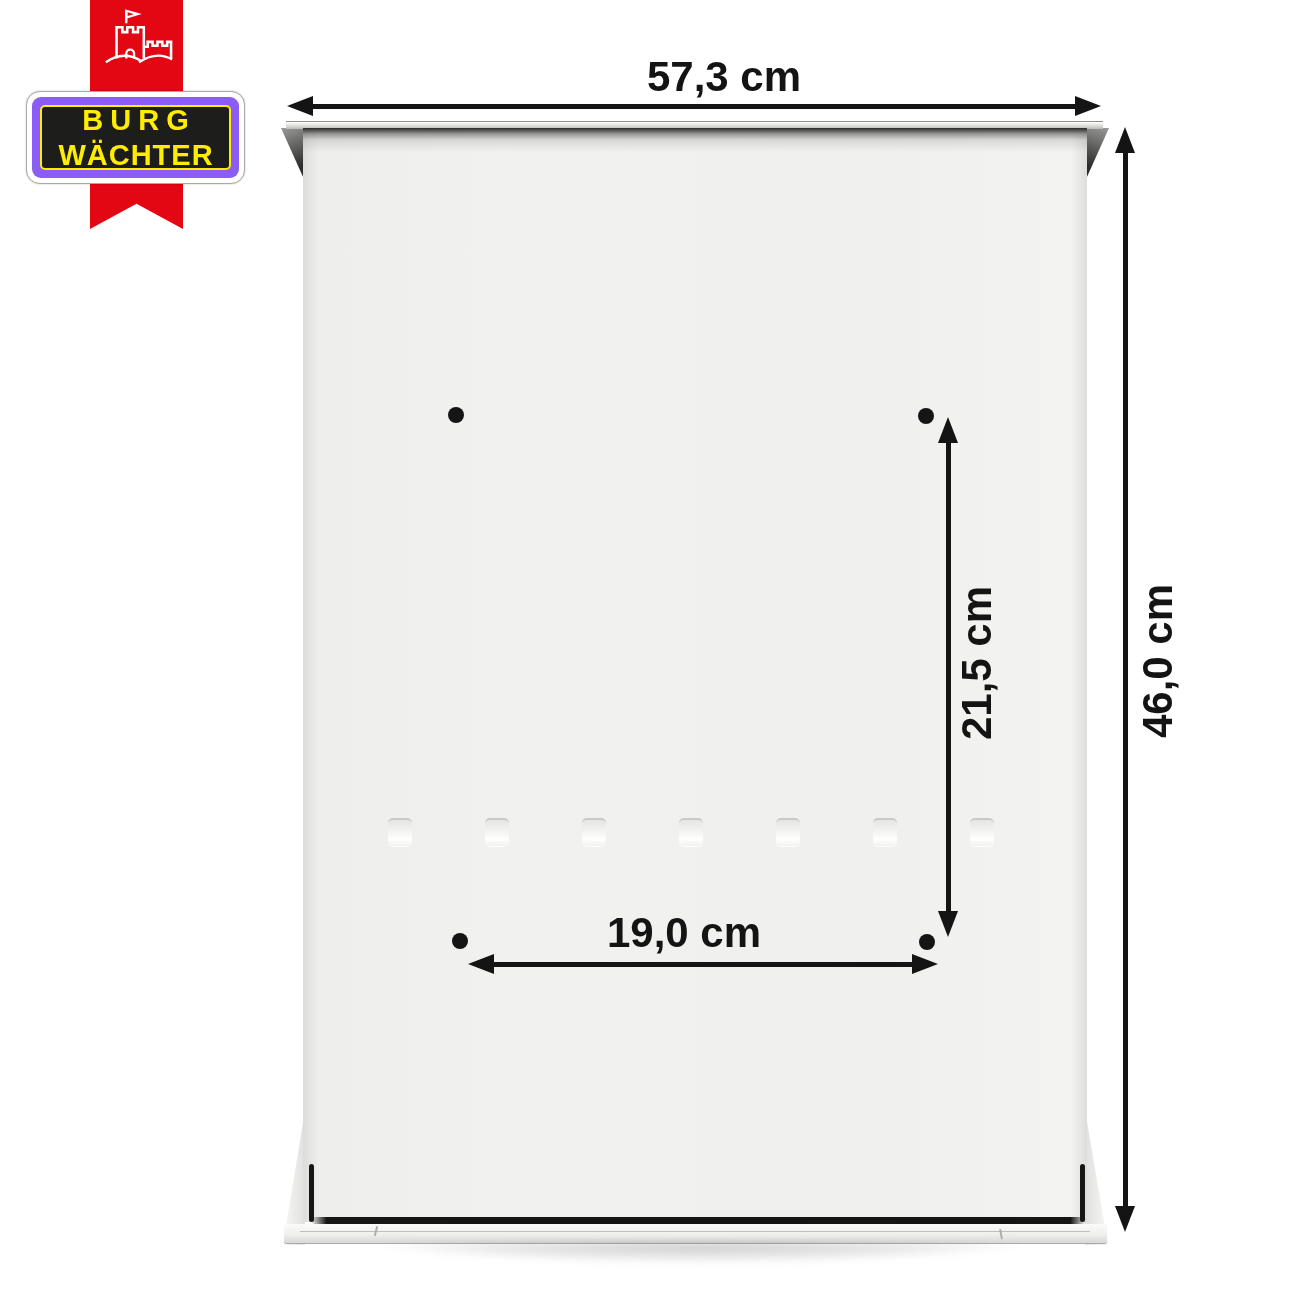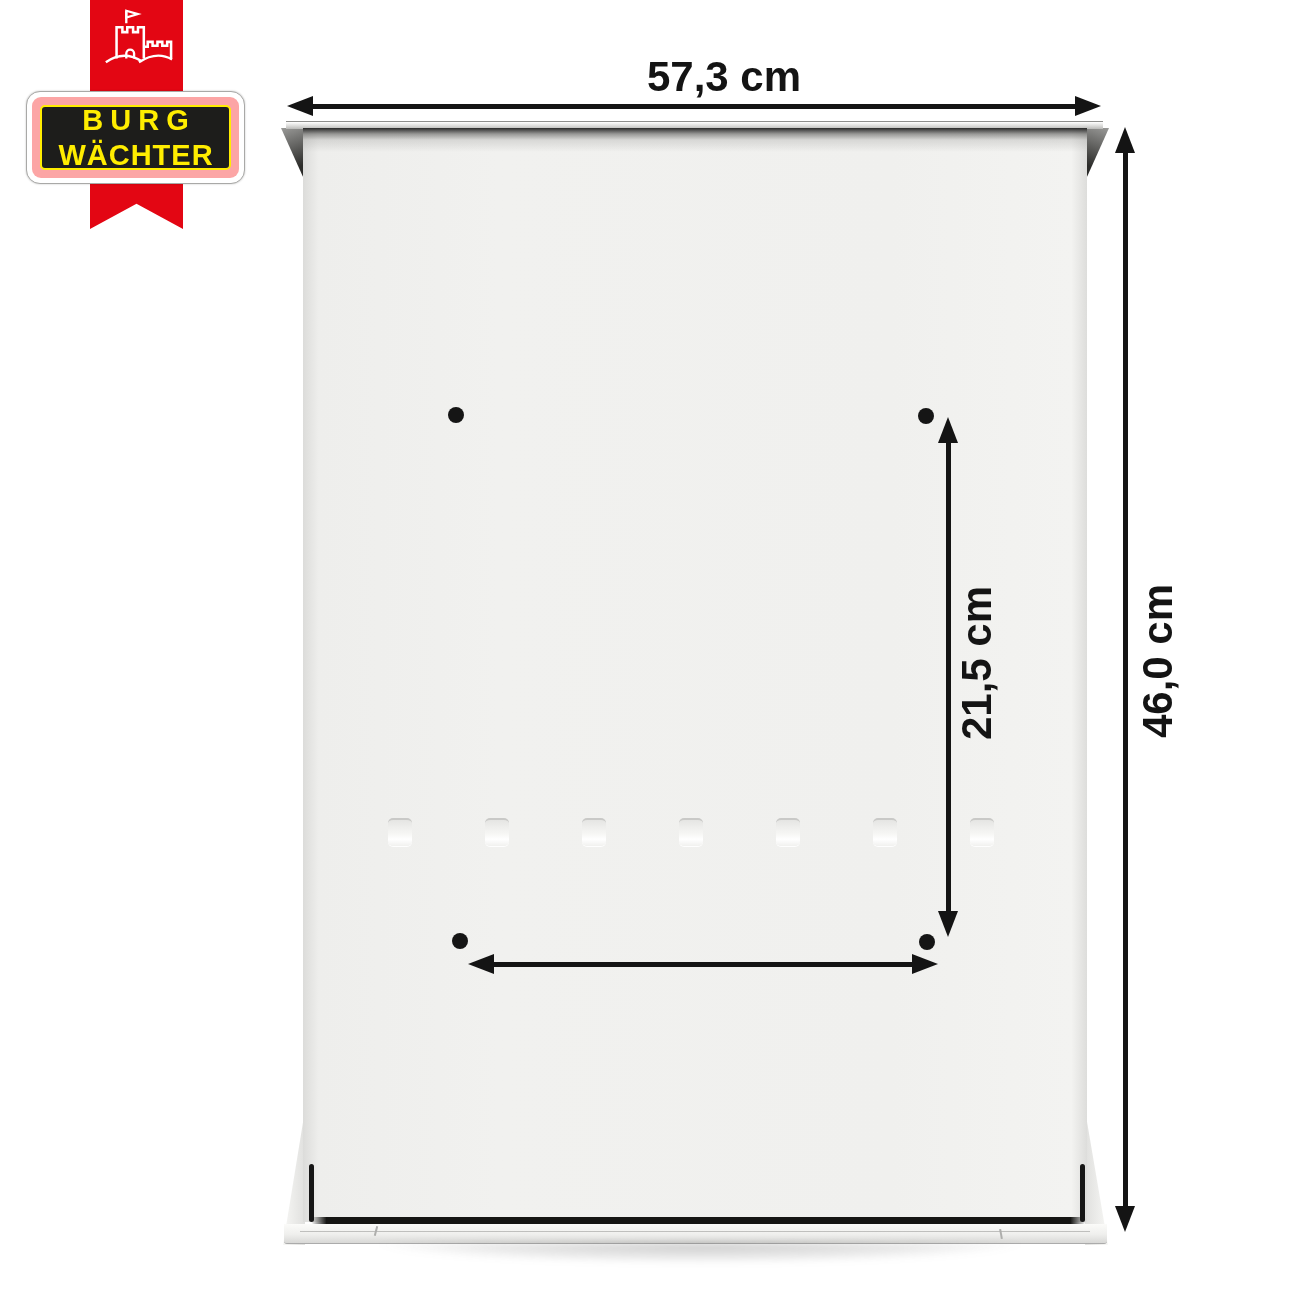--- a/index.html
+++ b/index.html
@@ -11,21 +11,21 @@
   .ribbon{
     position:absolute;left:90px;top:0;width:93px;height:229px;background:#e30613;
     clip-path:polygon(0 0,100% 0,100% 100%,50% 89%,0 100%);
   }
   .castle{position:absolute;left:50%;top:6px;transform:translateX(-50%);}
   .badge{
     position:absolute;left:26px;top:91px;width:219px;height:93px;box-sizing:border-box;
     background:#ffffff;border:1px solid #a9a9a7;border-radius:14px;padding:5px;
     box-shadow:0 0 2px rgba(0,0,0,.25);
   }
-  .badge-green{width:100%;height:100%;box-sizing:border-box;background:#fca5a5;border-radius:9px;padding:8px;}
+  .badge-green{width:100%;height:100%;box-sizing:border-box;background:#8b5cf6;border-radius:9px;padding:8px;}
   .badge-core{
     width:100%;height:100%;box-sizing:border-box;background:#1d1d1b;border:2px solid #ffed00;border-radius:5px;
     display:flex;flex-direction:column;align-items:center;justify-content:center;
   }
   .badge-line{color:#ffed00;font-weight:bold;line-height:1;white-space:nowrap;}
   .badge-line.l1{font-size:29px;letter-spacing:7px;text-indent:7px;}
   .badge-line.l2{font-size:29px;letter-spacing:1px;text-indent:1px;}
   .badge-divider{width:90%;height:3px;background:#ffed00;margin:3px 0;}
   
   .lip{
@@ -175,14 +175,15 @@
     <div class="ah ah-up"></div>
     <div class="ah ah-down"></div>
   </div>
   <div class="dim-label rot" style="left:977px;top:663px;">21,5 cm</div>
 
   <div class="dim dim-h" style="left:468px;top:954px;width:470px;height:21px;">
     <div class="line"></div>
     <div class="ah ah-left"></div>
     <div class="ah ah-right"></div>
   </div>
+  <div class="dim-label" style="left:684px;top:933px;">19,0 cm</div>
 
 </div>
 
 </body></html>

